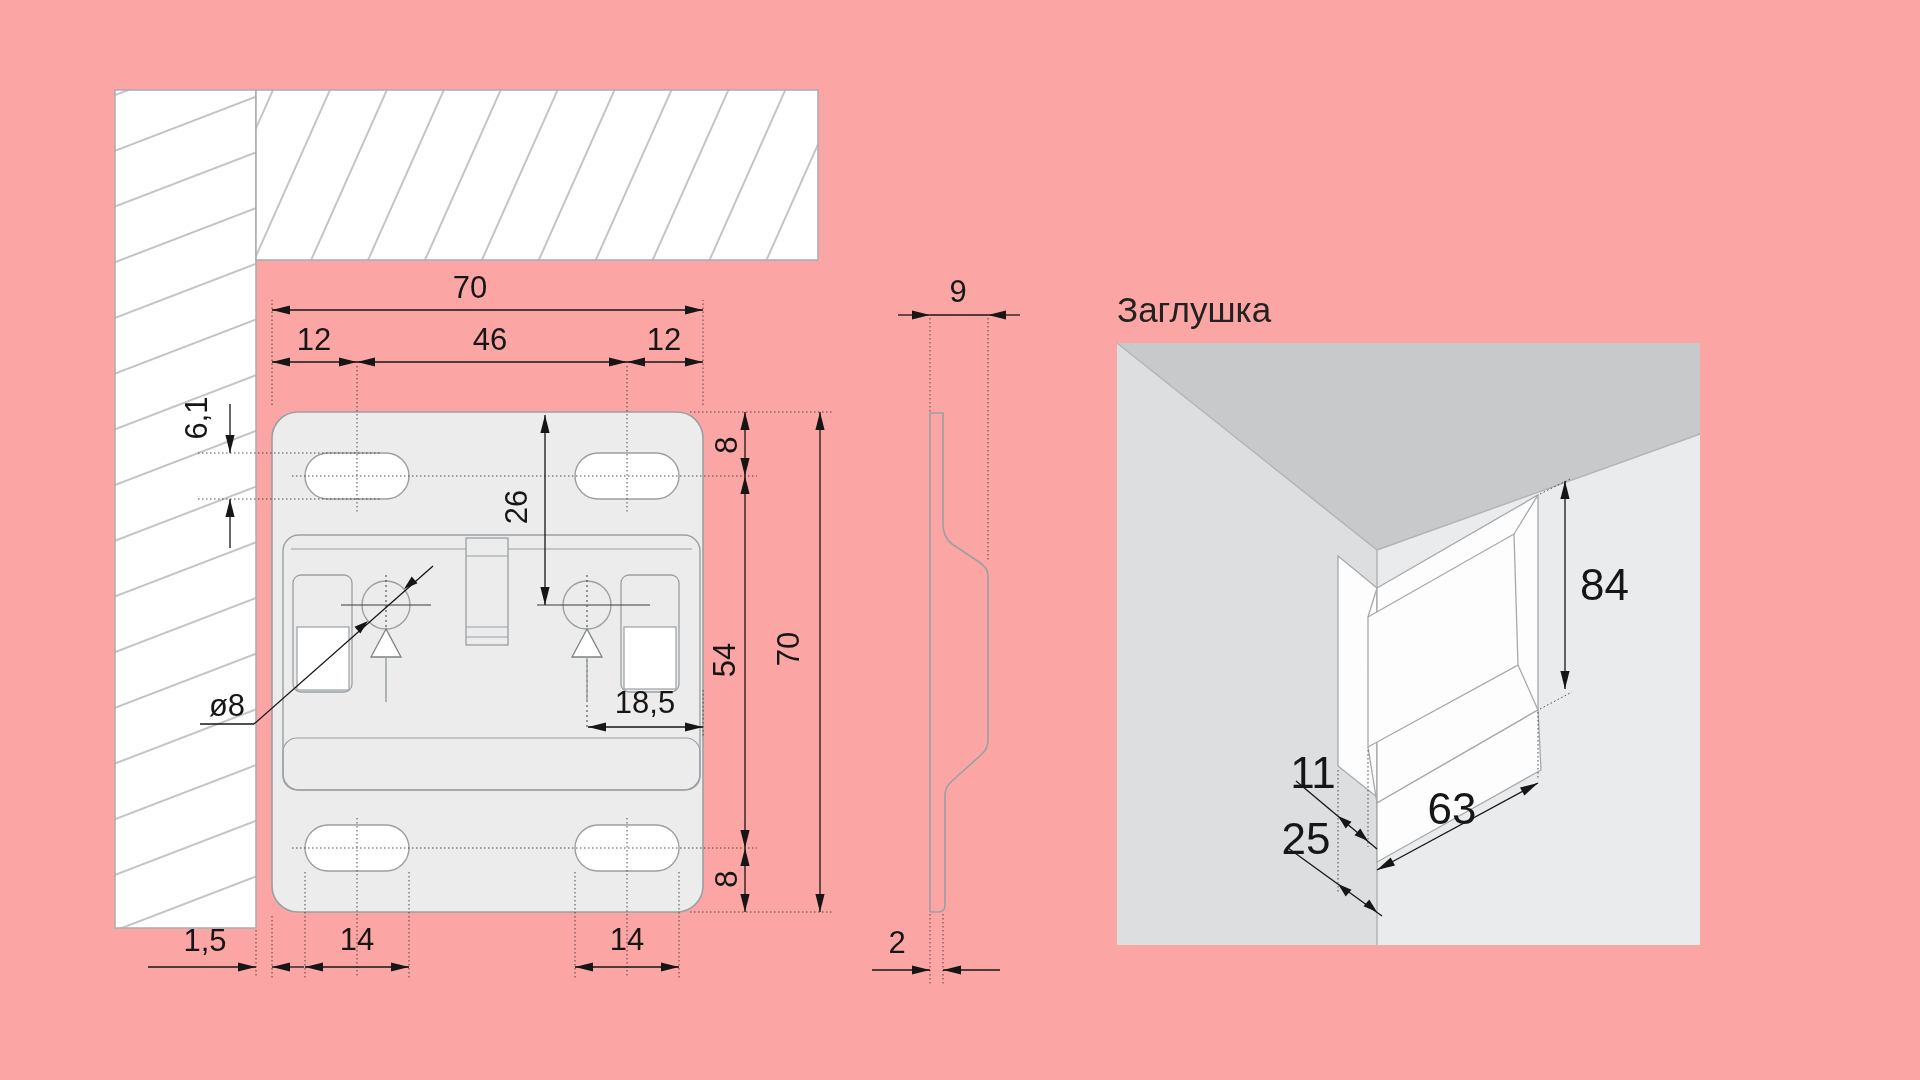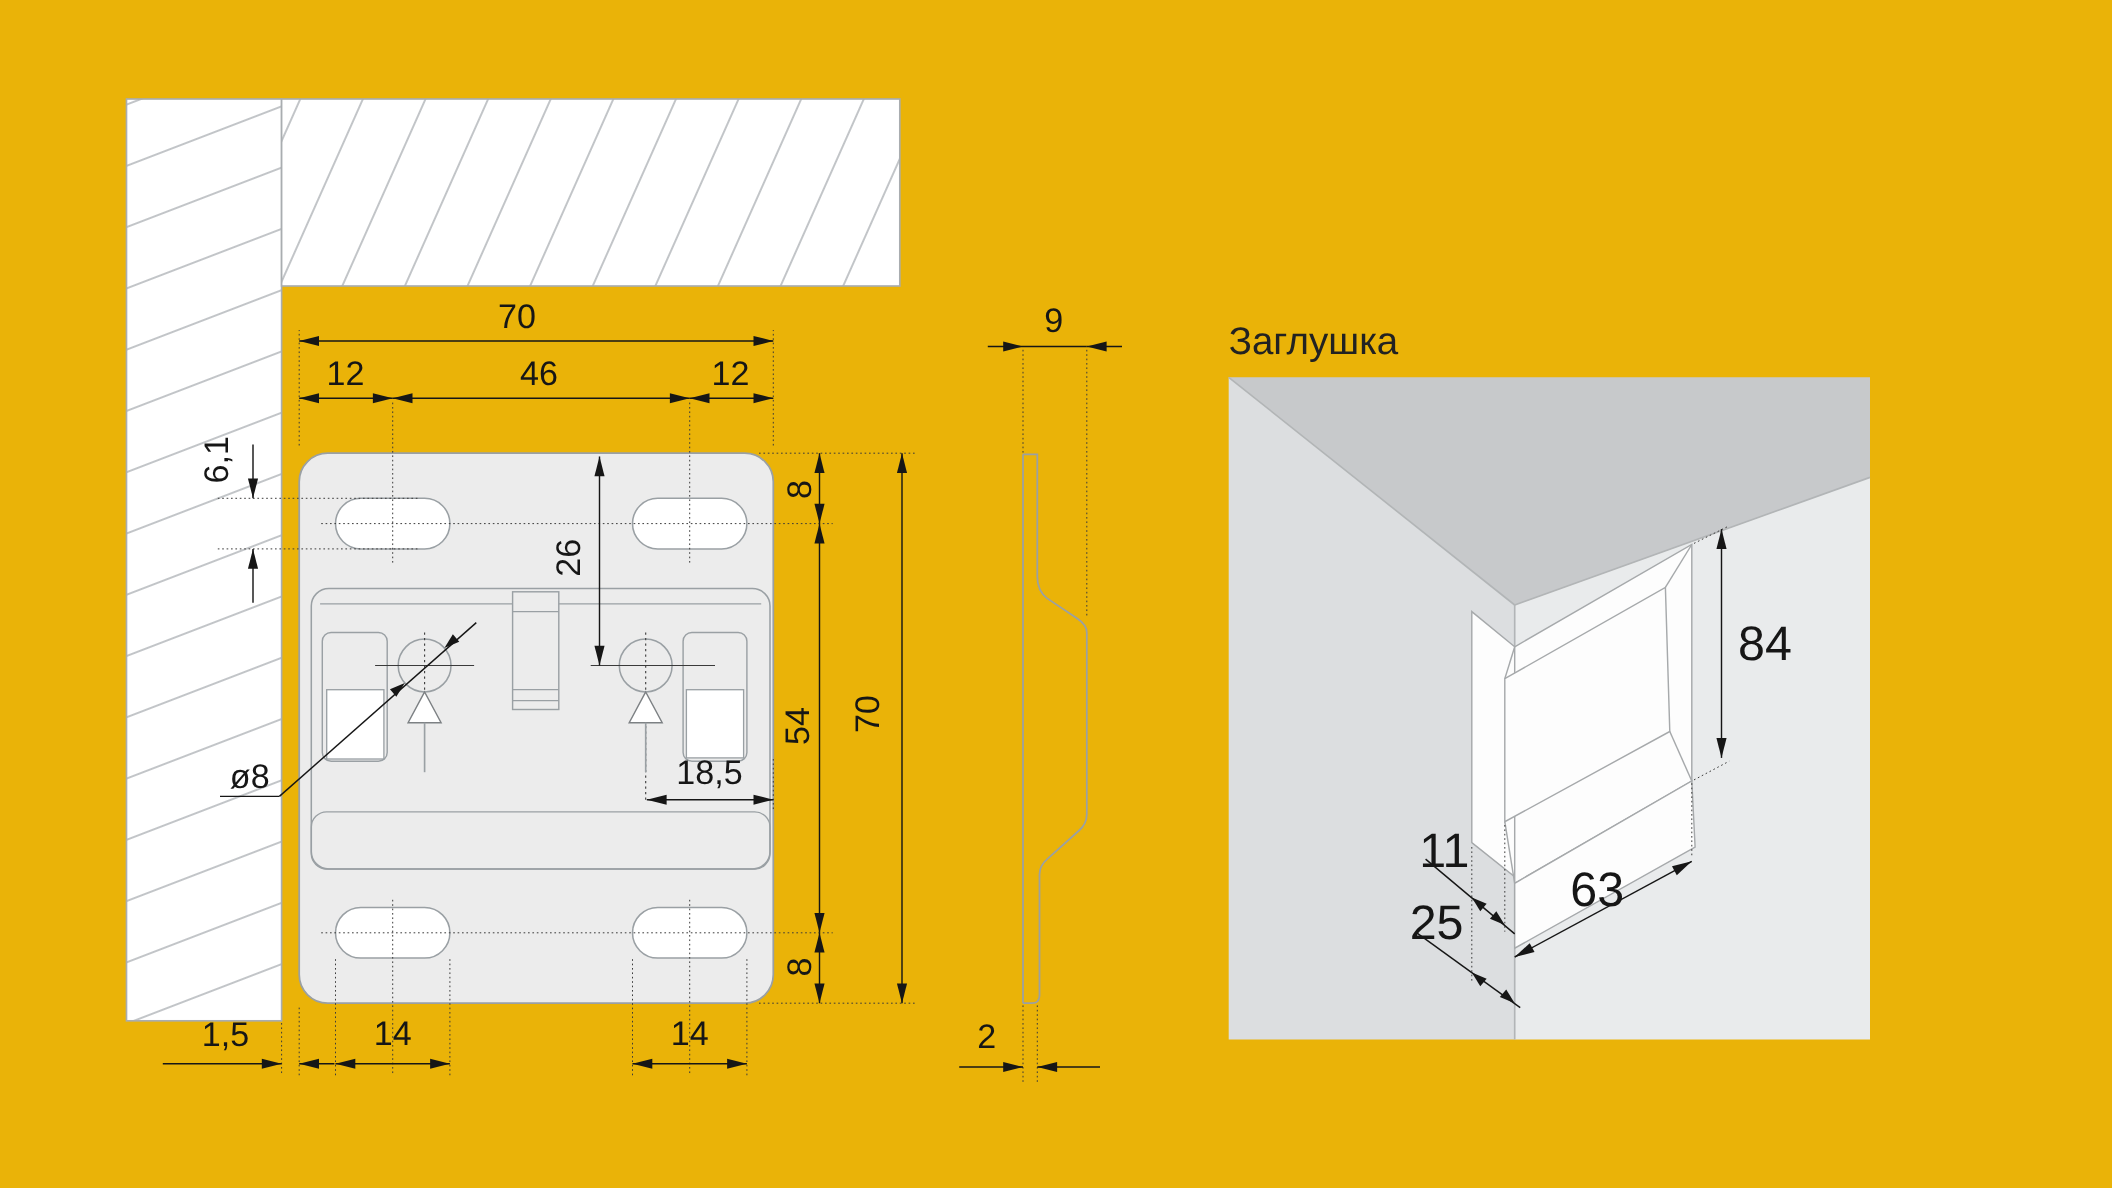--- a/index.html
+++ b/index.html
@@ -1,16 +1,16 @@
 <!DOCTYPE html>
 <html><head>
 <meta charset="utf-8">
 <style>
   html,body{margin:0;padding:0;background:#ffffff;}
-  .stage{width:1920px;height:1080px;position:relative;background:#eab308;overflow:hidden;}
+  .stage{width:1920px;height:1080px;position:relative;background:#fca5a5;overflow:hidden;}
   svg{display:block;}
   text{font-family:"Liberation Sans","DejaVu Sans",sans-serif;fill:#161616;}
   .dim{font-size:31px;}
   .dim3d{font-size:44px;}
   .title{font-size:35px;fill:#222;}
 </style>
 </head>
 <body>
 
 <div class="stage">

